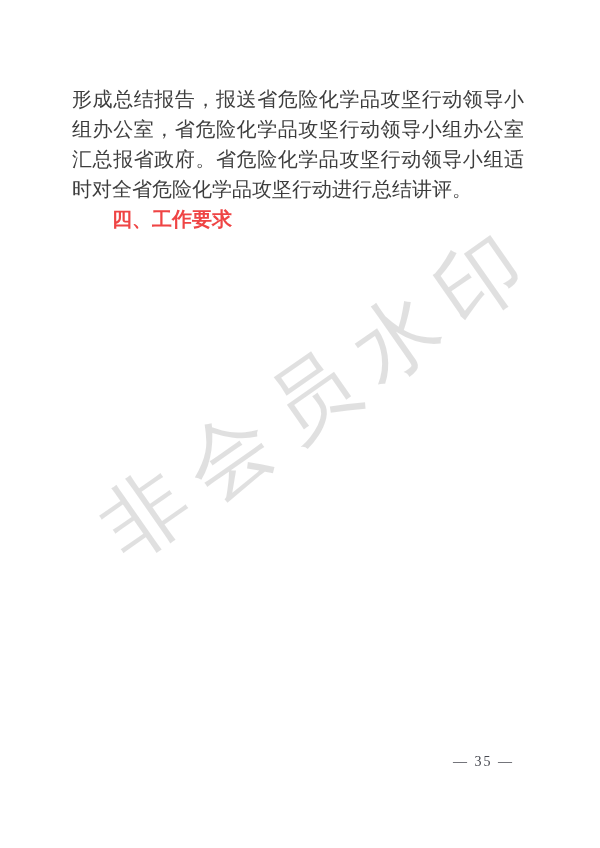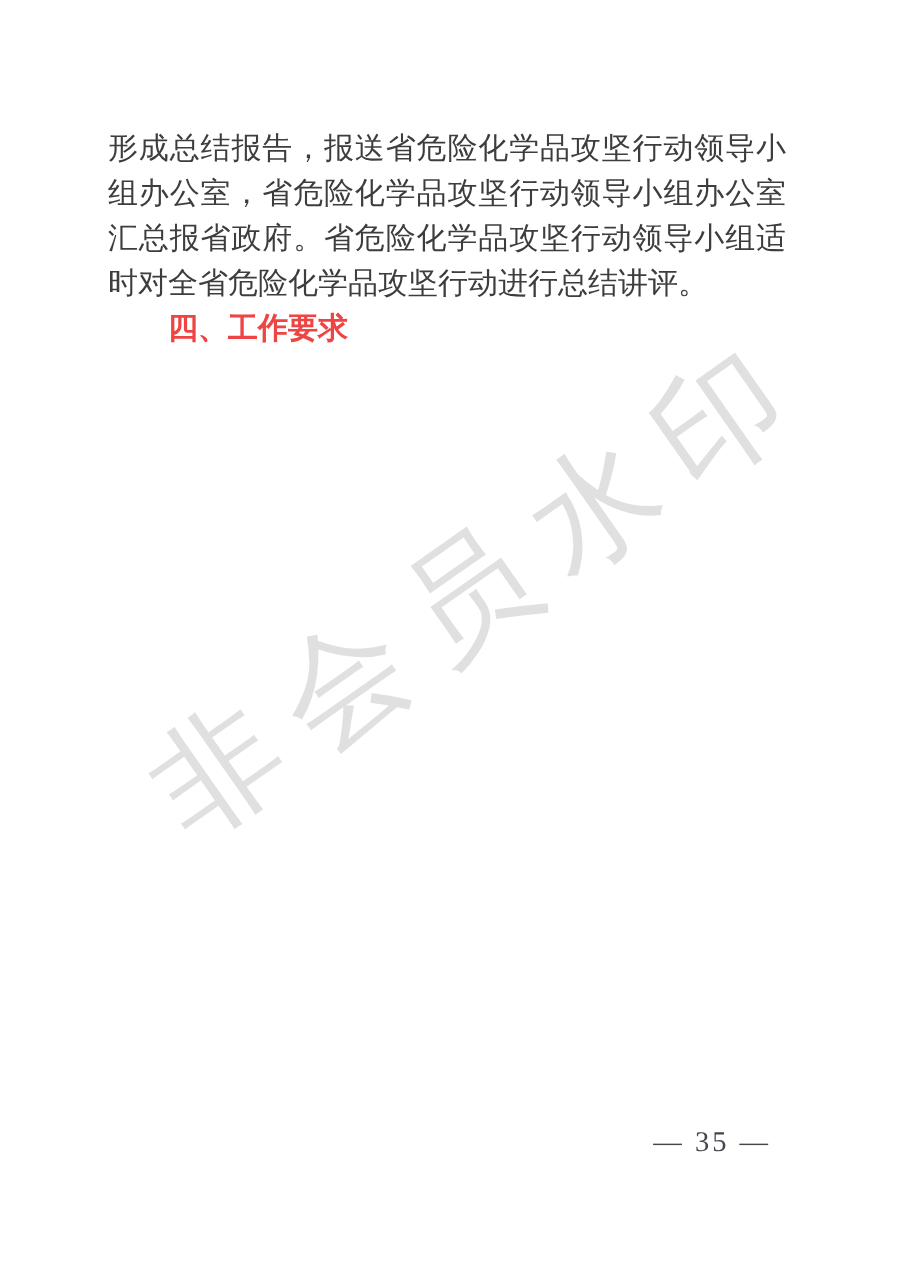--- a/index.html
+++ b/index.html
@@ -51,21 +51,21 @@
     font-weight: bold;
     color: #ef4444;
   }
   .lead {
     font-weight: bold;
   }
   .pageno {
     position: absolute;
     top: 750px;
     right: 86px;
-    font-size: 19px;
+    font-size: 14px;
     line-height: 24px;
     color: #44464e;
     letter-spacing: 2px;
     z-index: 2;
   }
 </style>
 </head>
 <body>
 
 <div class="page">

